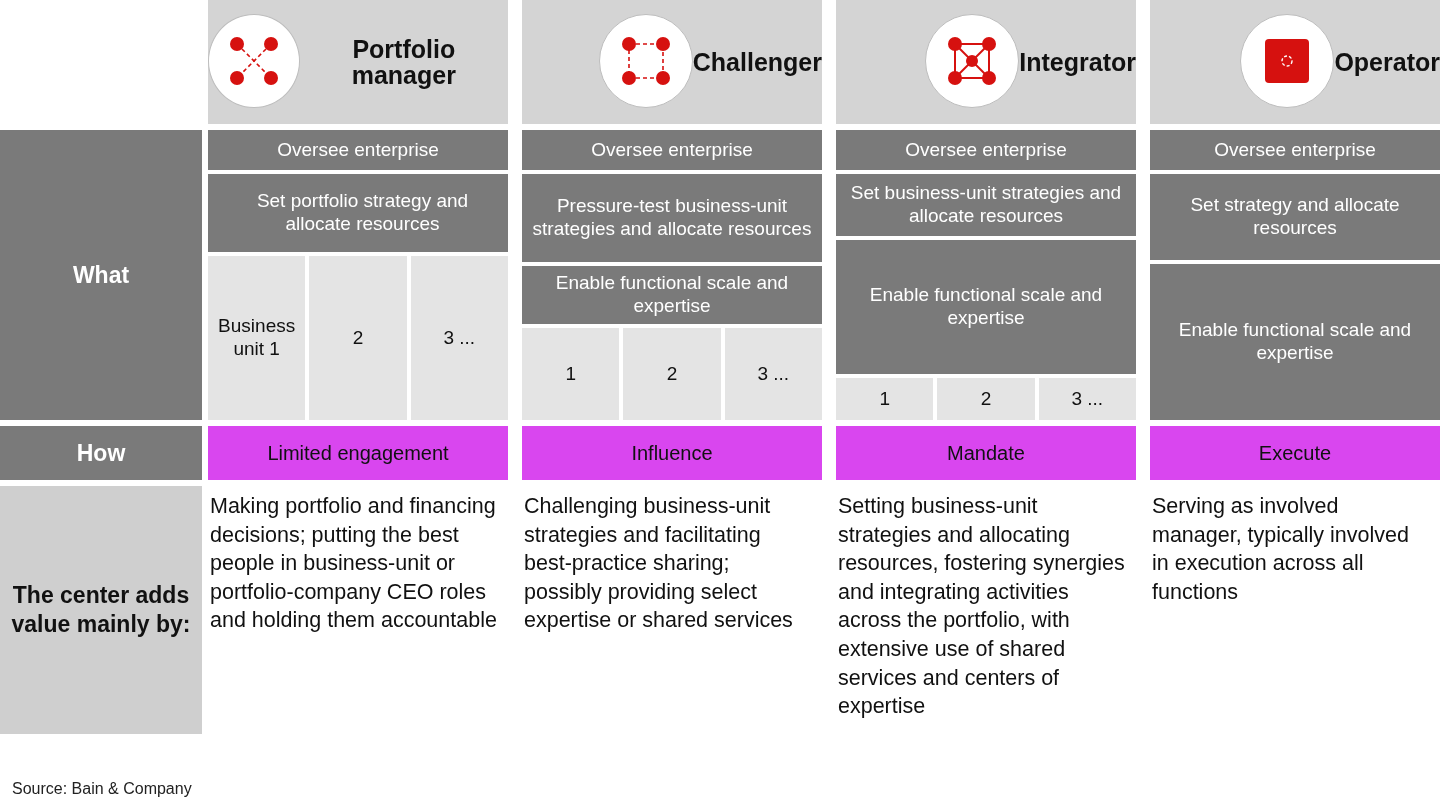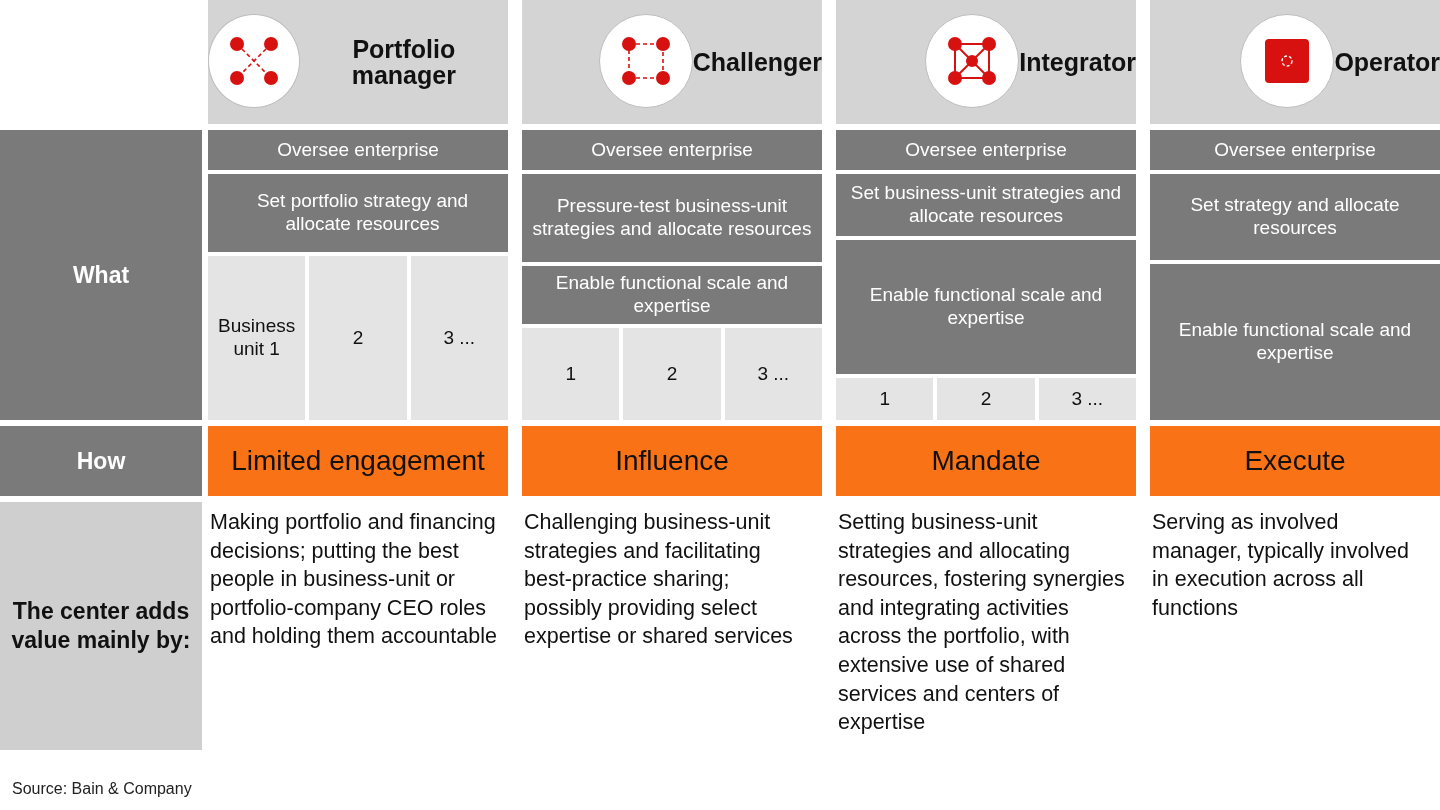--- a/index.html
+++ b/index.html
@@ -118,24 +118,24 @@
     text-align: center;
     padding: 4px 6px;
     box-sizing: border-box;
     line-height: 1.2;
     flex: 1 1 0;
   }
   .spacer-fill { flex: 1 1 auto; }
 
   
   .how-cell {
-    background: #f97316;
-    color: #111111;
-    font-size: 28px;
-    height: 70px;
+    background: #d946ef;
+    color: #111111;
+    font-size: 20px;
+    height: 54px;
     display: flex;
     align-items: center;
     justify-content: center;
     text-align: center;
     padding: 4px 8px;
     box-sizing: border-box;
   }
 
   
   .value-cell {

